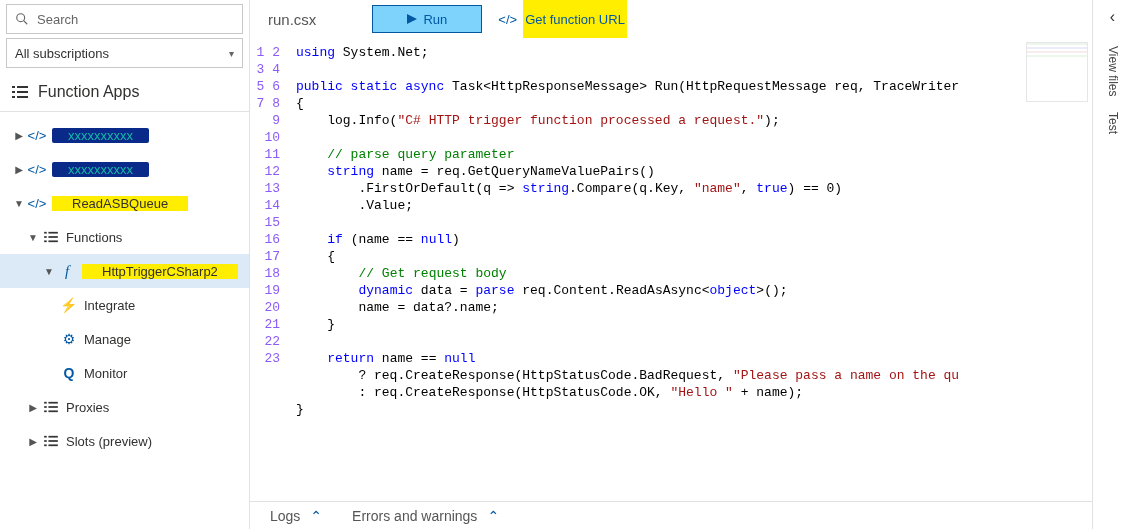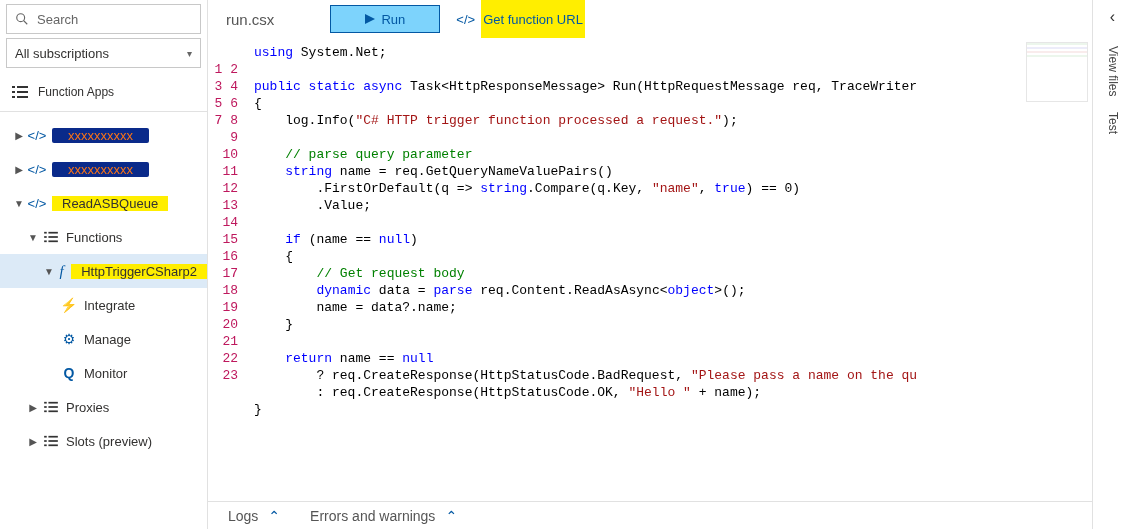--- a/index.html
+++ b/index.html
@@ -10,21 +10,21 @@
       background: #fff;
       width: 1132px;
       height: 529px;
       overflow: hidden;
       position: relative;
     }
     .container { display: flex; height: 100%; }
 
     
     .sidebar {
-      width: 208px;
+      width: 250px;
       border-right: 1px solid #e1e1e1;
       display: flex;
       flex-direction: column;
       background: #fff;
     }
     .search-box {
       border: 1px solid #c8c8c8;
       margin: 4px 6px 4px 6px;
       height: 30px;
       display: flex;
@@ -42,39 +42,39 @@
       padding: 8px 8px;
       color: #323130;
       justify-content: space-between;
     }
     .function-apps-tab {
       height: 40px;
       display: flex;
       align-items: center;
       padding: 0 12px;
       border-bottom: 1px solid #e1e1e1;
-      font-size: 12px;
+      font-size: 16px;
       color: #323130;
     }
     .function-apps-tab svg { margin-right: 10px; }
     .tree { padding: 6px 0; overflow-y:auto; }
     .tree-row {
       display: flex;
       align-items: center;
       height: 34px;
       padding-left: 14px;
       cursor: pointer;
       white-space: nowrap;
     }
     .tree-row.selected { background: #dceaf7; }
     .tree-row .caret { width: 10px; text-align:center; color:#555; margin-right:4px; font-size:10px;}
     .tree-row .icon-slot { width: 18px; display:flex; align-items:center; justify-content:center; margin-right:6px;}
     .tree-row .label { font-size:13px; }
-    .hl { background: #ffee00; padding: 0 10px; }
-    .redact { background: #0a2a8a; color:#f97316; padding: 0 16px; border-radius:2px;}
+    .hl { background: #ffee00; padding: 0 20px; }
+    .redact { background: #0a2a8a; color:#14b8a6; padding: 0 16px; border-radius:2px;}
     .depth1 { padding-left: 14px; }
     .depth2 { padding-left: 28px; }
     .depth3 { padding-left: 44px; }
     .depth4 { padding-left: 60px; }
 
     
     .main { flex:1; display:flex; flex-direction:column; position:relative;}
     .toolbar {
       height: 38px;
       display: flex;
@@ -104,24 +104,23 @@
       font-family: Consolas, "Courier New", monospace;
       font-size: 13px;
       line-height: 17px;
       background: #fff;
       overflow:hidden;
       position:relative;
     }
     .gutter {
       width: 40px;
       text-align: right;
-      color: #be185d;
+      color: #8b5cf6;
       padding: 6px 10px 6px 0;
       user-select:none;
-      margin-top:17px;
     }
     .code { padding: 6px 0 6px 6px; white-space: pre; color:#000; flex:1; overflow:hidden;}
     .kw { color:#0000ff; }
     .str { color:#a31515; }
     .cmt { color:#008000; }
     .minimap {
       position:absolute;
       right: 4px;
       top: 4px;
       width: 62px;

